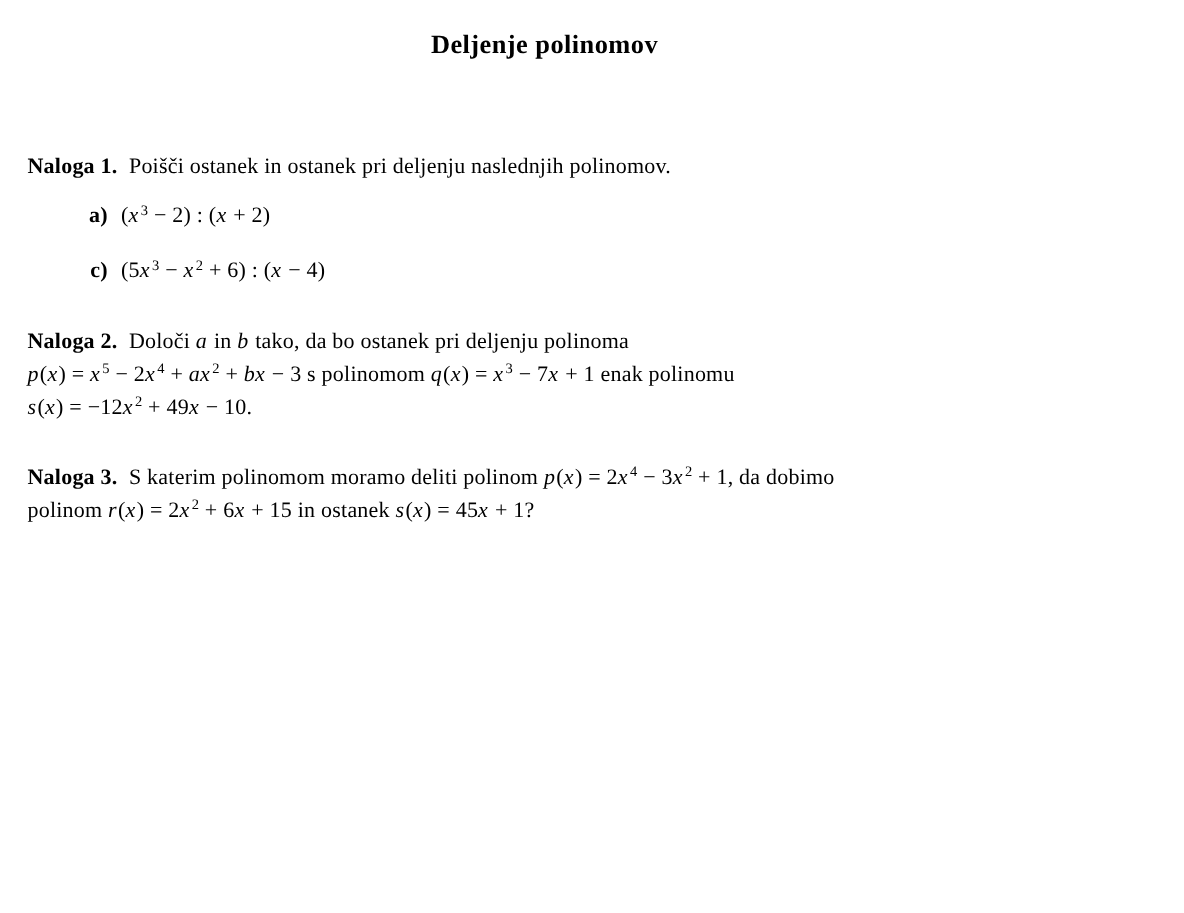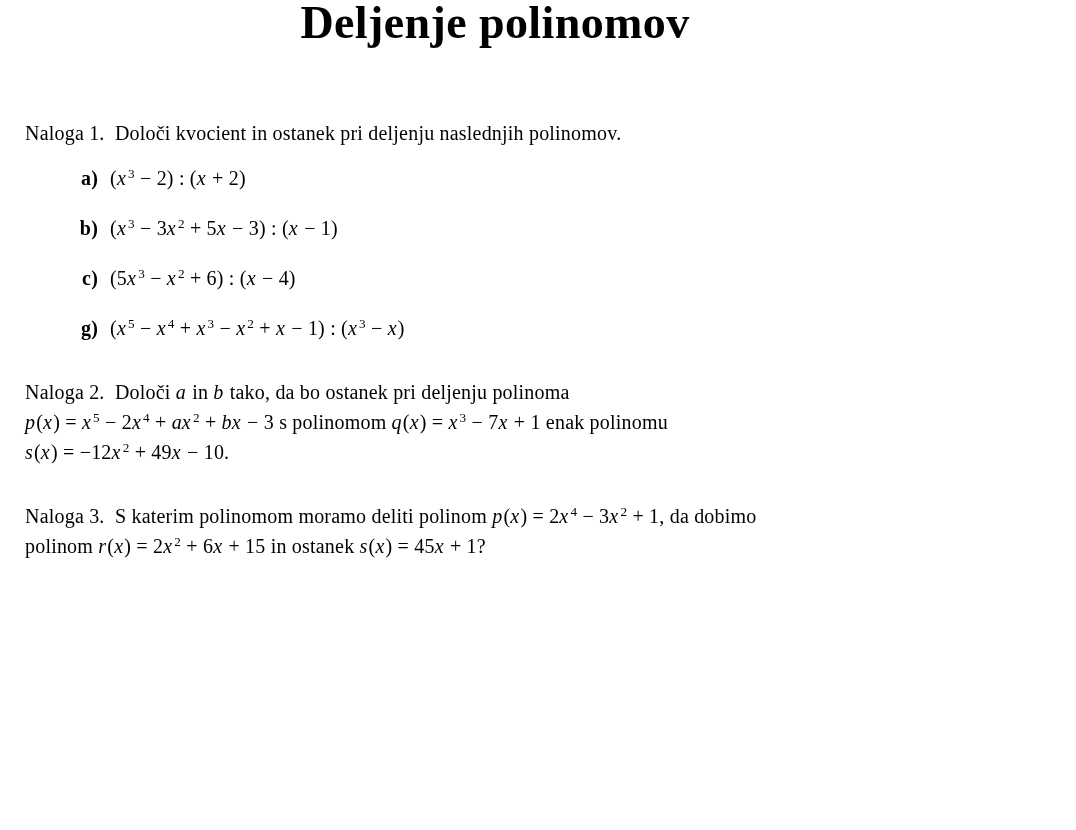--- a/index.html
+++ b/index.html
@@ -15,32 +15,33 @@
     font-family: "Liberation Serif", "DejaVu Serif", serif;
     font-size: 20px;
     letter-spacing: 0.2px;
   }
   .page {
     width: 940px;
     padding-left: 25px;
   }
   h1.title {
     margin: 0;
-    font-size: 46px;
+    padding-top: 18px;
+    font-size: 24px;
     line-height: 46px;
     font-weight: bold;
     text-align: center;
     letter-spacing: 0.4px;
   }
   .task-par {
     margin: 0;
     white-space: pre-wrap;
     line-height: 30px;
   }
-  .task-par b { font-weight: normal; }
+  .task-par b { font-weight: bold; }
   #task1-par { margin-top: 72px; }
   #task2-par { margin-top: 36px; }
   #task3-par { margin-top: 34px; }
   ol.items {
     list-style: none;
     margin: 17px 0 0 0;
     padding: 0;
   }
   ol.items li {
     line-height: 26px;
@@ -66,26 +67,24 @@
     margin-left: 1px;
   }
 </style>
 </head>
 <body>
 
 <div class="page">
 
   <h1 class="title">Deljenje polinomov</h1>
 
-  <p class="task-par" id="task1-par"><b>Naloga 1.</b><span>  Določi kvocient in ostanek pri deljenju naslednjih polinomov.</span></p>
+  <p class="task-par" id="task1-par"><b>Naloga 1.</b><span>  Poišči ostanek in ostanek pri deljenju naslednjih polinomov.</span></p>
 
   <ol class="items">
       <li><span class="item-label">a)</span><span class="m">(<i>x</i><sup>3</sup> − 2) : (<i>x</i> + 2)</span></li>
-      <li><span class="item-label">b)</span><span class="m">(<i>x</i><sup>3</sup> − 3<i>x</i><sup>2</sup> + 5<i>x</i> − 3) : (<i>x</i> − 1)</span></li>
       <li><span class="item-label">c)</span><span class="m">(5<i>x</i><sup>3</sup> − <i>x</i><sup>2</sup> + 6) : (<i>x</i> − 4)</span></li>
-      <li><span class="item-label">g)</span><span class="m">(<i>x</i><sup>5</sup> − <i>x</i><sup>4</sup> + <i>x</i><sup>3</sup> − <i>x</i><sup>2</sup> + <i>x</i> − 1) : (<i>x</i><sup>3</sup> − <i>x</i>)</span></li>
     </ol>
 
   <p class="task-par" id="task2-par"><b>Naloga 2.</b><span>  Določi </span><span class="m"><i>a</i></span><span> in </span><span class="m"><i>b</i></span><span> tako, da bo ostanek pri deljenju polinoma</span><br><span class="m"><i>p</i>(<i>x</i>) = <i>x</i><sup>5</sup> − 2<i>x</i><sup>4</sup> + <i>ax</i><sup>2</sup> + <i>bx</i> − 3</span><span> s polinomom </span><span class="m"><i>q</i>(<i>x</i>) = <i>x</i><sup>3</sup> − 7<i>x</i> + 1</span><span> enak polinomu</span><br><span class="m"><i>s</i>(<i>x</i>) = −12<i>x</i><sup>2</sup> + 49<i>x</i> − 10</span><span>.</span></p>
 
   <p class="task-par" id="task3-par"><b>Naloga 3.</b><span>  S katerim polinomom moramo deliti polinom </span><span class="m"><i>p</i>(<i>x</i>) = 2<i>x</i><sup>4</sup> − 3<i>x</i><sup>2</sup> + 1</span><span>, da dobimo</span><br><span>polinom </span><span class="m"><i>r</i>(<i>x</i>) = 2<i>x</i><sup>2</sup> + 6<i>x</i> + 15</span><span> in ostanek </span><span class="m"><i>s</i>(<i>x</i>) = 45<i>x</i> + 1</span><span>?</span></p>
 
 </div>
 
 </body></html>

